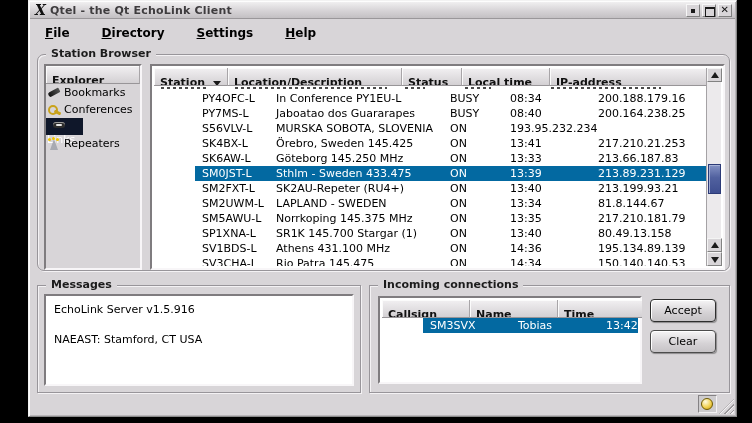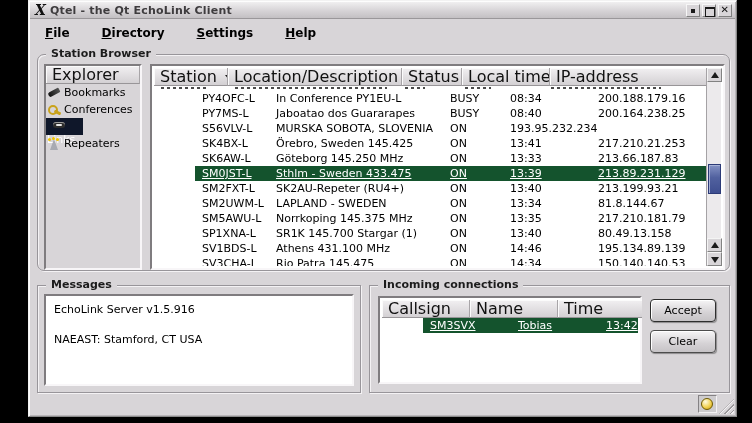--- a/index.html
+++ b/index.html
@@ -45,22 +45,22 @@
   .gb-incoming { left:340px; top:284px; width:361px; height:108px; }
 
   .sunken { border-top:2px solid #7f7c7f; border-left:2px solid #7f7c7f;
     border-bottom:2px solid #f8f6f8; border-right:2px solid #f8f6f8; }
 
   
   .explorer { position:absolute; left:6px; top:9px; width:98px; height:206px;
     background:#d8d5d8; }
   .hdr-cell, .explorer-header { background:linear-gradient(180deg,#f2f0f2,#d3d0d3);
     border-right:1px solid #a8a5a8; border-bottom:1px solid #989598;
-    box-shadow:inset 1px 1px 0 #fbfbfb; font-size:16px; color:#111;
-    padding:2px 6px; height:18px; line-height:14px; white-space:nowrap; overflow:hidden; }
+    box-shadow:inset 1px 1px 0 #fbfbfb; font-size:11px; color:#111;
+    padding:8px 6px; height:18px; line-height:14px; white-space:nowrap; overflow:hidden;font-weight:bold; }
   .exp-item { display:block; height:17px; line-height:17px; font-size:11px; color:#000;
     white-space:nowrap; }
   .exp-inner { display:inline-flex; align-items:center; height:17px; padding:0 8px 0 1px; }
   .exp-item.sel .exp-inner { background:#0f172a; color:#fff;flex-direction:column; }
 
   .eicon { display:inline-block; width:15px; height:13px; position:relative; margin-right:2px; flex:none; }
   .bookmarks-icon::before { content:""; position:absolute; left:1px; top:4px; width:12px; height:5px;
     background:linear-gradient(90deg,#111,#555); border-radius:2px 1px 1px 2px; transform:rotate(-28deg); }
   .conferences-icon::before { content:""; position:absolute; left:1px; top:2px; width:6px; height:6px;
     border:2px solid #c9a21a; border-radius:50%; }
@@ -84,21 +84,21 @@
   .stationlist { position:absolute; left:112px; top:9px; width:575px; height:206px; background:#fff; }
   .sl-header { display:flex; position:absolute; left:2px; top:2px; right:17px; height:18px; }
   .hdr-cell { flex:none; }
   .sort-arrow { display:inline-block; width:0; height:0; margin-left:8px;
     border-left:4px solid transparent; border-right:4px solid transparent;
     border-top:5px solid #1a1a1a; vertical-align:middle; }
   .c0 { width:74px; } .c1 { width:174px; } .c2 { width:60px; } .c3 { width:88px; } .c4 { width:160px; }
   .sl-body { position:absolute; left:2px; top:20px; right:17px; bottom:2px; background:#fff; overflow:hidden; }
   .srow { display:flex; height:15px; line-height:15px; font-size:11px; color:#000; white-space:nowrap;margin-left:41px; }
   .srow .cell { flex:none; padding-left:7px; overflow:hidden; }
-  .srow.sel { background:#14532d; color:#fff;text-decoration:underline; }
+  .srow.sel { background:#0369a1; color:#fff; }
   .clipped-row { height:5px; background-repeat:no-repeat;
     background-image:
       repeating-linear-gradient(90deg,#4a4a4a 0 3px,transparent 3px 6px),
       repeating-linear-gradient(90deg,#4a4a4a 0 3px,transparent 3px 6px),
       repeating-linear-gradient(90deg,#4a4a4a 0 3px,transparent 3px 6px),
       repeating-linear-gradient(90deg,#4a4a4a 0 3px,transparent 3px 6px),
       repeating-linear-gradient(90deg,#4a4a4a 0 3px,transparent 3px 6px);
     background-size:46px 2px,152px 2px,20px 2px,26px 2px,110px 2px;
     background-position:7px 1px,81px 1px,251px 1px,311px 1px,397px 1px; }
 
@@ -267,21 +267,21 @@
             <span class="cell c0">SP1XNA-L</span>
             <span class="cell c1">SR1K 145.700 Stargar (1)</span>
             <span class="cell c2">ON</span>
             <span class="cell c3">13:40</span>
             <span class="cell c4">80.49.13.158</span>
           </div>
           <div class="srow">
             <span class="cell c0">SV1BDS-L</span>
             <span class="cell c1">Athens 431.100 MHz</span>
             <span class="cell c2">ON</span>
-            <span class="cell c3">14:46</span>
+            <span class="cell c3">14:36</span>
             <span class="cell c4">195.134.89.139</span>
           </div>
           <div class="srow">
             <span class="cell c0">SV3CHA-L</span>
             <span class="cell c1">Rio Patra 145.475</span>
             <span class="cell c2">ON</span>
             <span class="cell c3">14:34</span>
             <span class="cell c4">150.140.140.53</span>
           </div>
         </div>

